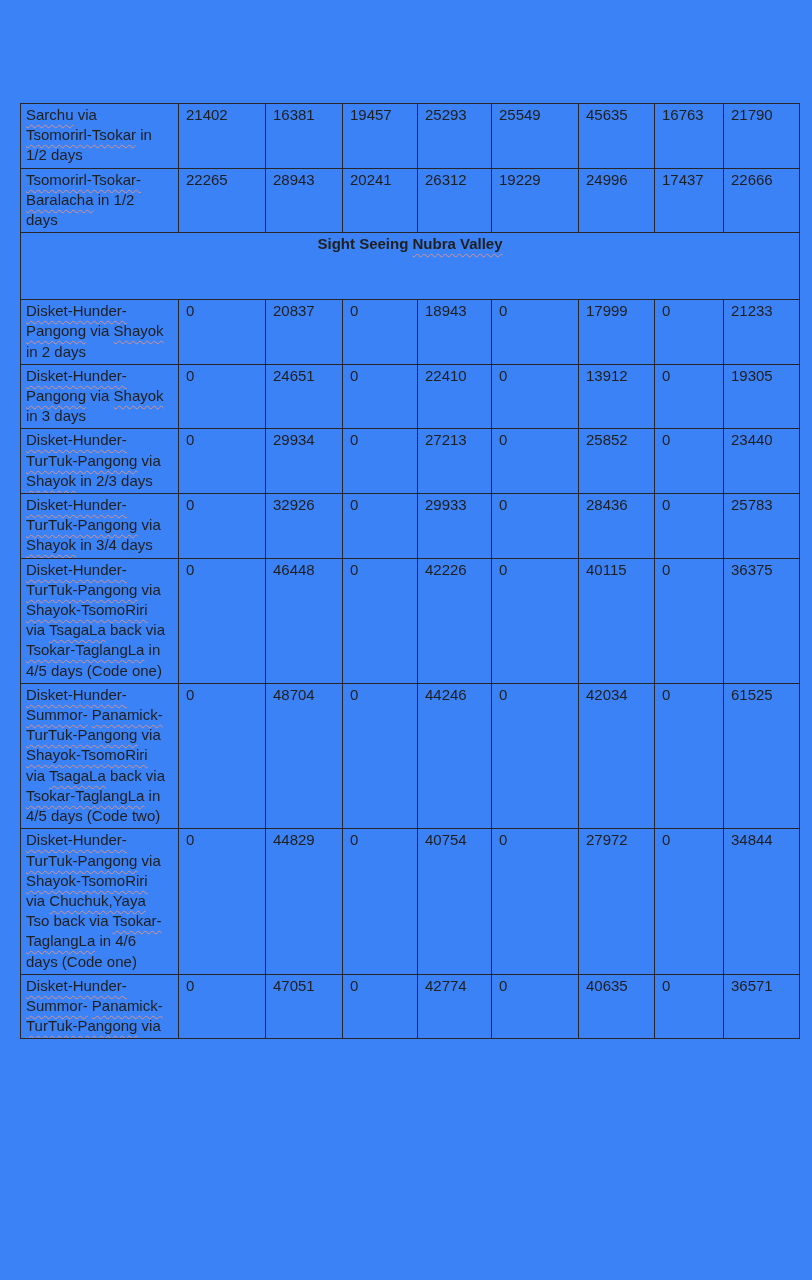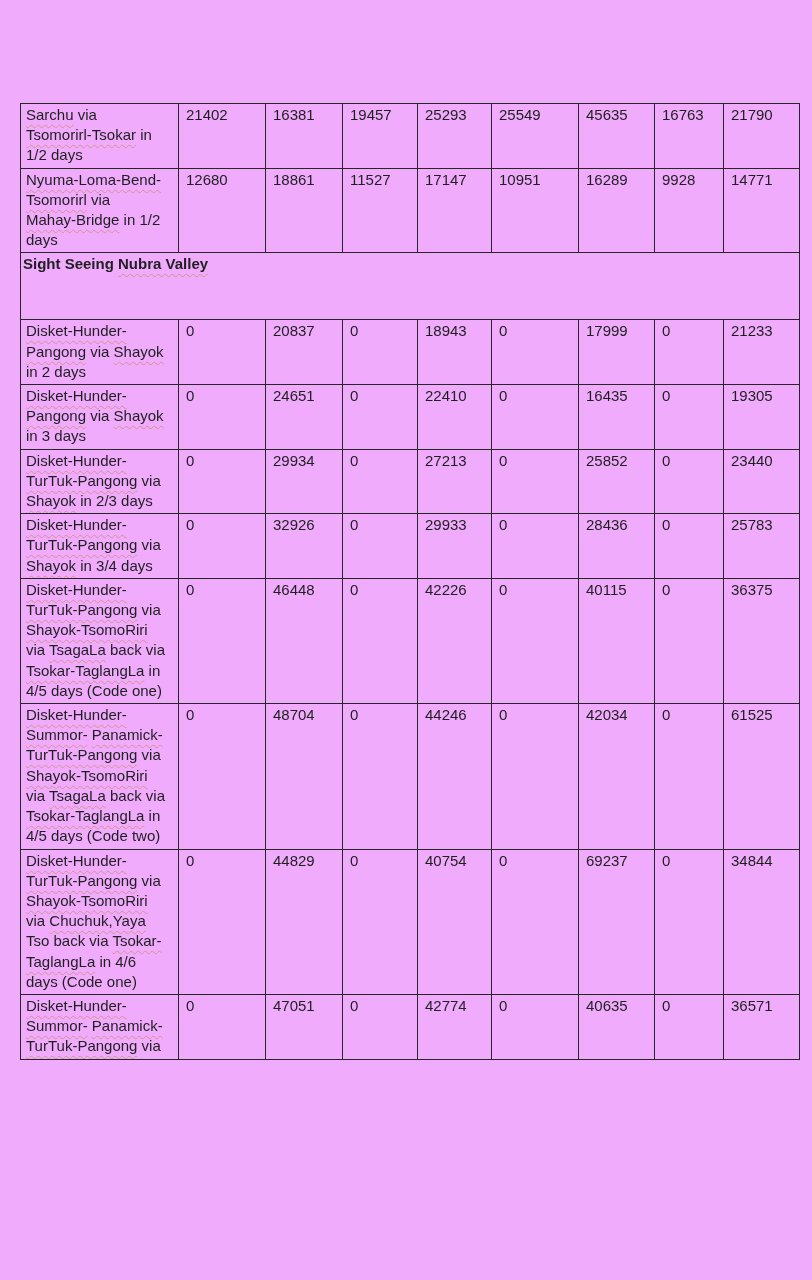--- a/index.html
+++ b/index.html
@@ -5,40 +5,40 @@
   * { box-sizing: border-box; }
   html, body { margin: 0; padding: 0; }
   body {
     width: 812px; height: 1280px;
     background: #fefefe;
     font-family: "Liberation Sans", sans-serif;
     color: var(--text, #1f1f1f);
     overflow: hidden;
     position: relative;
   }
-  .page { position: absolute; inset: 0; background: #f0abfc; }
+  .page { position: absolute; inset: 0; background: #3b82f6; }
   table.price-table {
     position: absolute; left: 20px; top: 103px;
     width: 779px;
     border-collapse: collapse;
     table-layout: fixed;
   }
   td {
     border: 1.4px solid var(--border, #262626);
     vertical-align: top;
     font-size: 15px;
     line-height: 20.2px;
     overflow: hidden;
   }
   td.route-cell  { padding: 1px 4px 2px 5px; white-space: pre-wrap; }
   td.value-cell  { padding: 1px 4px 2px 7px; }
   td.section-cell {
     height: 67px;
     font-weight: bold;
-    text-align: left;
+    text-align: center;
     padding: 1px 2px;
     white-space: pre-wrap;
   }
   .sp {
     text-decoration-line: underline;
     text-decoration-style: wavy;
     text-decoration-color: var(--squiggle, #d49390);
     text-decoration-thickness: 1px;
     text-underline-offset: 3.5px;
   }
@@ -67,32 +67,31 @@
           <td class="value-cell">21402</td>
           <td class="value-cell">16381</td>
           <td class="value-cell">19457</td>
           <td class="value-cell">25293</td>
           <td class="value-cell">25549</td>
           <td class="value-cell">45635</td>
           <td class="value-cell">16763</td>
           <td class="value-cell">21790</td>
         </tr>
         <tr>
-          <td class="route-cell"><span class="sp">Nyuma-Loma-Bend-
-Tsomorirl</span><span> via
-</span><span class="sp">Mahay-Bridge</span><span> in 1/2
+          <td class="route-cell"><span class="sp">Tsomorirl-Tsokar-
+Baralacha</span><span> in 1/2
 days</span></td>
-          <td class="value-cell">12680</td>
-          <td class="value-cell">18861</td>
-          <td class="value-cell">11527</td>
-          <td class="value-cell">17147</td>
-          <td class="value-cell">10951</td>
-          <td class="value-cell">16289</td>
-          <td class="value-cell">9928</td>
-          <td class="value-cell">14771</td>
+          <td class="value-cell">22265</td>
+          <td class="value-cell">28943</td>
+          <td class="value-cell">20241</td>
+          <td class="value-cell">26312</td>
+          <td class="value-cell">19229</td>
+          <td class="value-cell">24996</td>
+          <td class="value-cell">17437</td>
+          <td class="value-cell">22666</td>
         </tr>
         <tr>
           <td colspan="9" class="section-cell"><span>Sight Seeing </span><span class="sp">Nubra Valley</span></td>
         </tr>
         <tr>
           <td class="route-cell"><span class="sp">Disket-Hunder-
 Pangong</span><span> via </span><span class="sp">Shayok</span><span>
 in 2 days</span></td>
           <td class="value-cell">0</td>
           <td class="value-cell">20837</td>
@@ -105,21 +104,21 @@
         </tr>
         <tr>
           <td class="route-cell"><span class="sp">Disket-Hunder-
 Pangong</span><span> via </span><span class="sp">Shayok</span><span>
 in 3 days</span></td>
           <td class="value-cell">0</td>
           <td class="value-cell">24651</td>
           <td class="value-cell">0</td>
           <td class="value-cell">22410</td>
           <td class="value-cell">0</td>
-          <td class="value-cell">16435</td>
+          <td class="value-cell">13912</td>
           <td class="value-cell">0</td>
           <td class="value-cell">19305</td>
         </tr>
         <tr>
           <td class="route-cell"><span class="sp">Disket-Hunder-
 TurTuk-Pangong</span><span> via
 </span><span class="sp">Shayok</span><span> in 2/3 days</span></td>
           <td class="value-cell">0</td>
           <td class="value-cell">29934</td>
           <td class="value-cell">0</td>
@@ -181,21 +180,21 @@
 </span><span class="sp">Shayok-TsomoRiri</span><span>
 via </span><span class="sp">Chuchuk,Yaya</span><span>
 Tso back via </span><span class="sp">Tsokar-
 TaglangLa</span><span> in 4/6
 days (Code one)</span></td>
           <td class="value-cell">0</td>
           <td class="value-cell">44829</td>
           <td class="value-cell">0</td>
           <td class="value-cell">40754</td>
           <td class="value-cell">0</td>
-          <td class="value-cell">69237</td>
+          <td class="value-cell">27972</td>
           <td class="value-cell">0</td>
           <td class="value-cell">34844</td>
         </tr>
         <tr>
           <td class="route-cell"><span class="sp">Disket-Hunder-
 Summor-</span><span> </span><span class="sp">Panamick-
 TurTuk-Pangong</span><span> via</span></td>
           <td class="value-cell">0</td>
           <td class="value-cell">47051</td>
           <td class="value-cell">0</td>

